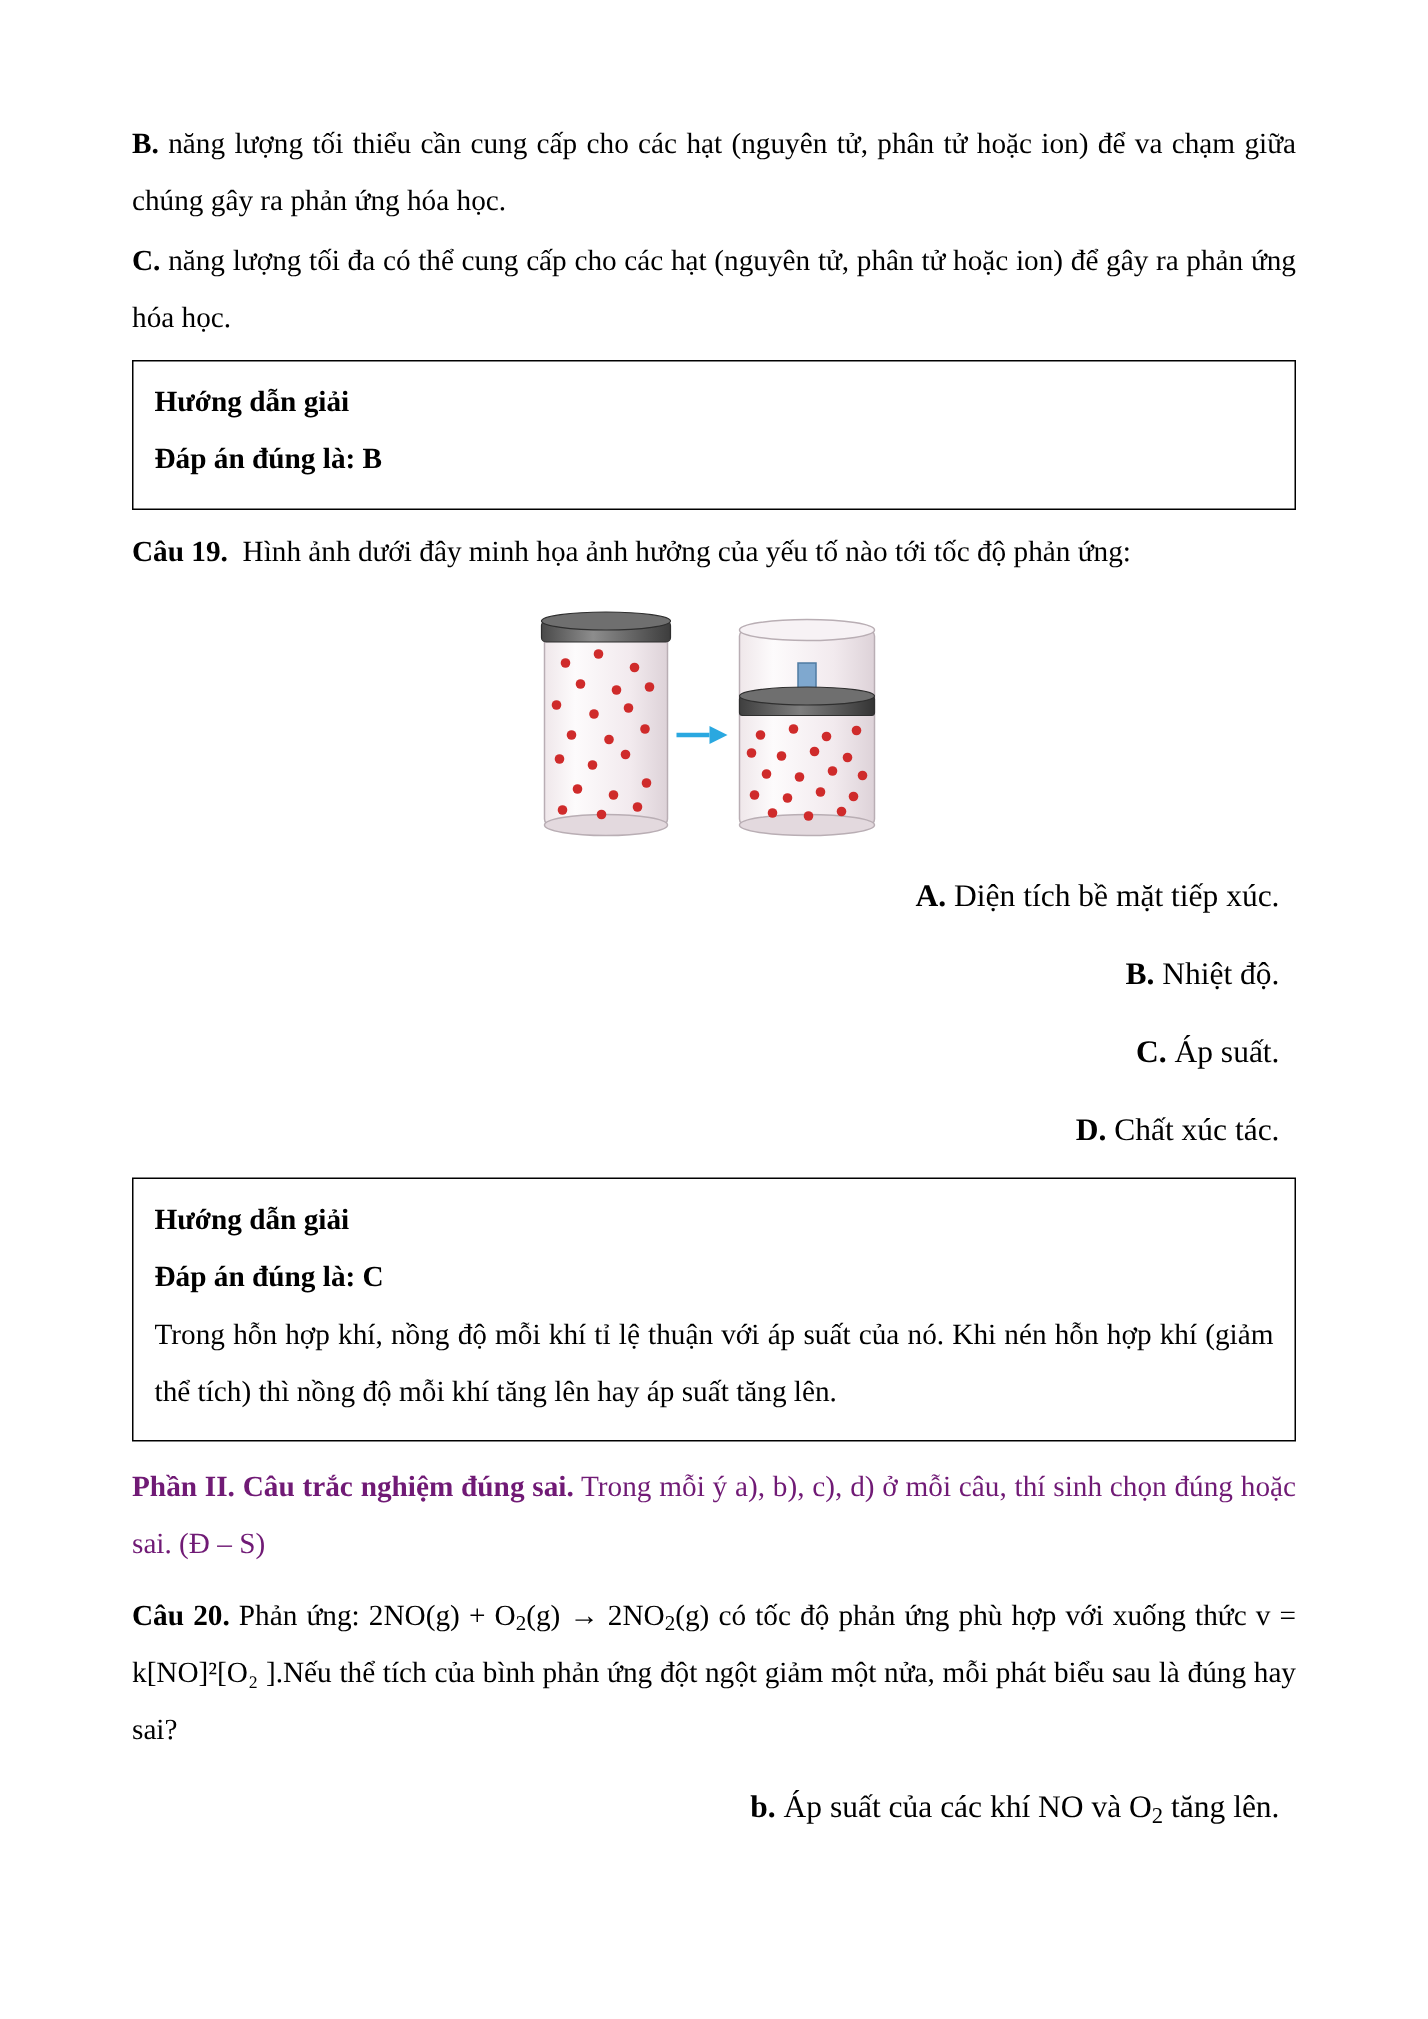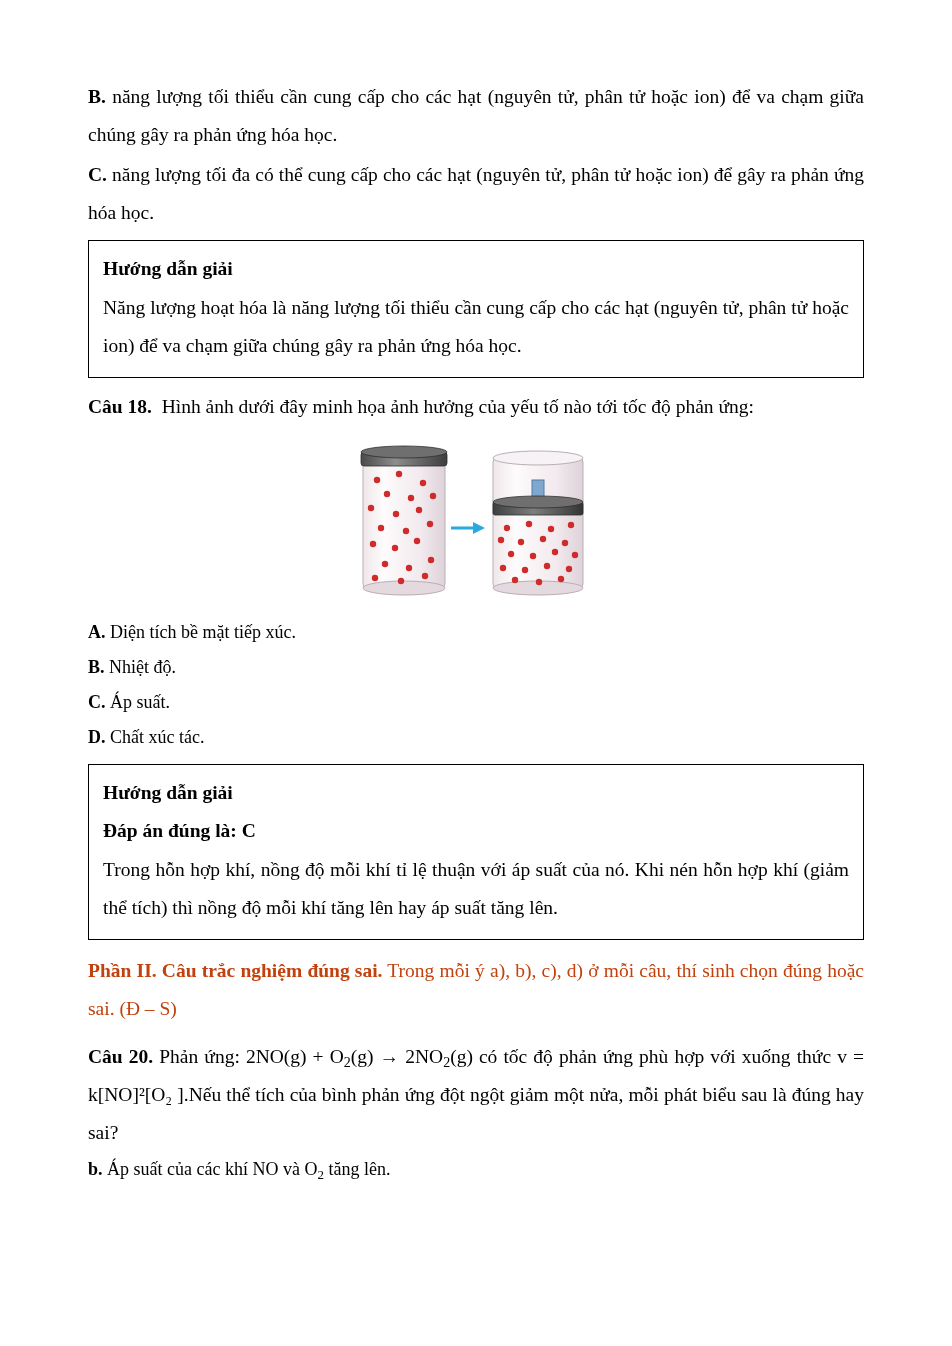--- a/index.html
+++ b/index.html
@@ -21,23 +21,24 @@
     position: relative;
   }
   .para {
     font-size: 19.5px;
     line-height: 1.95;
     text-align: justify;
     margin: 0 0 2px 0;
   }
   .b { font-weight: bold; }
   .opt {
-    font-size: 18px;
-    line-height: 1.95;
-    margin: 0;
+    font-size: 21px;
+    line-height: 1.95;
+    margin: 11px;
+    text-align: right;
   }
   .guide-box {
     border: 1.4px solid #000;
     box-sizing: border-box;
     padding: 10px 14px 12px 14px;
     margin: 8px 0 6px 0;
   }
   .guide-box .gline {
     font-size: 19.5px;
     line-height: 1.85;
@@ -55,21 +56,21 @@
     margin: 10px 0 0 0;
     text-align: justify;
   }
   .figure-wrap {
     display: flex;
     justify-content: center;
     align-items: center;
     margin: 10px 0 14px 0;
   }
   .red {
-    color: #c2410c;
+    color: #701a75;
   }
   .section-note {
     font-size: 19.5px;
     line-height: 1.95;
     margin: 12px 0 0 0;
     text-align: justify;
   }
   sub { font-size: 0.72em; vertical-align: -0.28em; }
   .opts-block { margin-top: 12px; }
   .formula { font-style: normal; }
@@ -85,25 +86,25 @@
   </p>
 
   <p class="para">
     <span class="b">C.</span>
     <span>năng lượng tối đa có thể cung cấp cho các hạt (nguyên tử, phân tử hoặc ion) để gây ra phản ứng hóa học.</span>
   </p>
 
 
   <div class="guide-box">
     <p class="gline b">Hướng dẫn giải</p>
-    <p class="gbody">Năng lượng hoạt hóa là năng lượng tối thiểu cần cung cấp cho các hạt (nguyên tử, phân tử hoặc ion) để va chạm giữa chúng gây ra phản ứng hóa học.</p>
+    <p class="gline b">Đáp án đúng là: B</p>
   </div>
 
   <p class="question">
-    <span class="b">Câu 18.</span>
+    <span class="b">Câu 19.</span>
     &nbsp;<span>Hình ảnh dưới đây minh họa ảnh hưởng của yếu tố nào tới tốc độ phản ứng:</span>
   </p>
 
   <div class="figure-wrap">
     <svg width="250" height="165" viewBox="0 0 250 165">
       <defs>
         <linearGradient id="cylBody" x1="0" y1="0" x2="1" y2="0">
           <stop offset="0%" stop-color="#efe7ea"></stop>
           <stop offset="25%" stop-color="#fdfbfc"></stop>
           <stop offset="70%" stop-color="#f2eaee"></stop>

